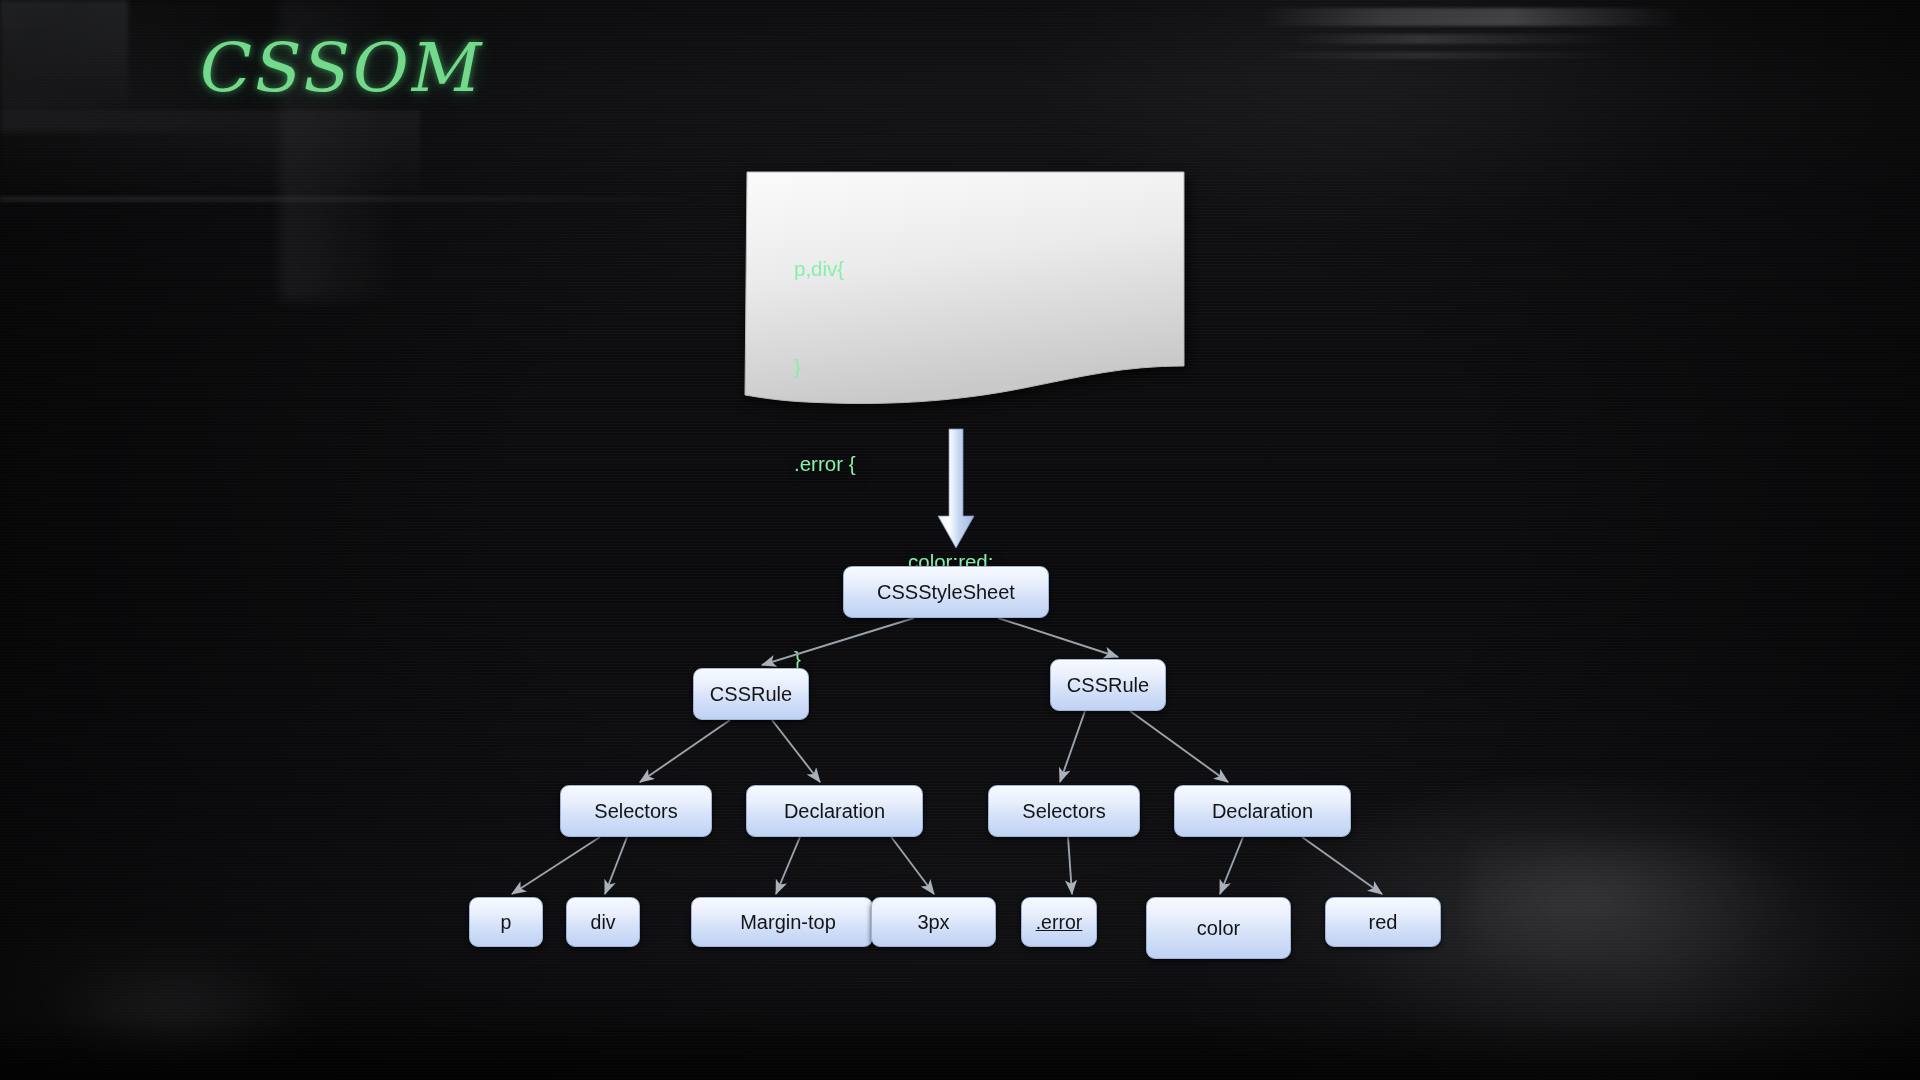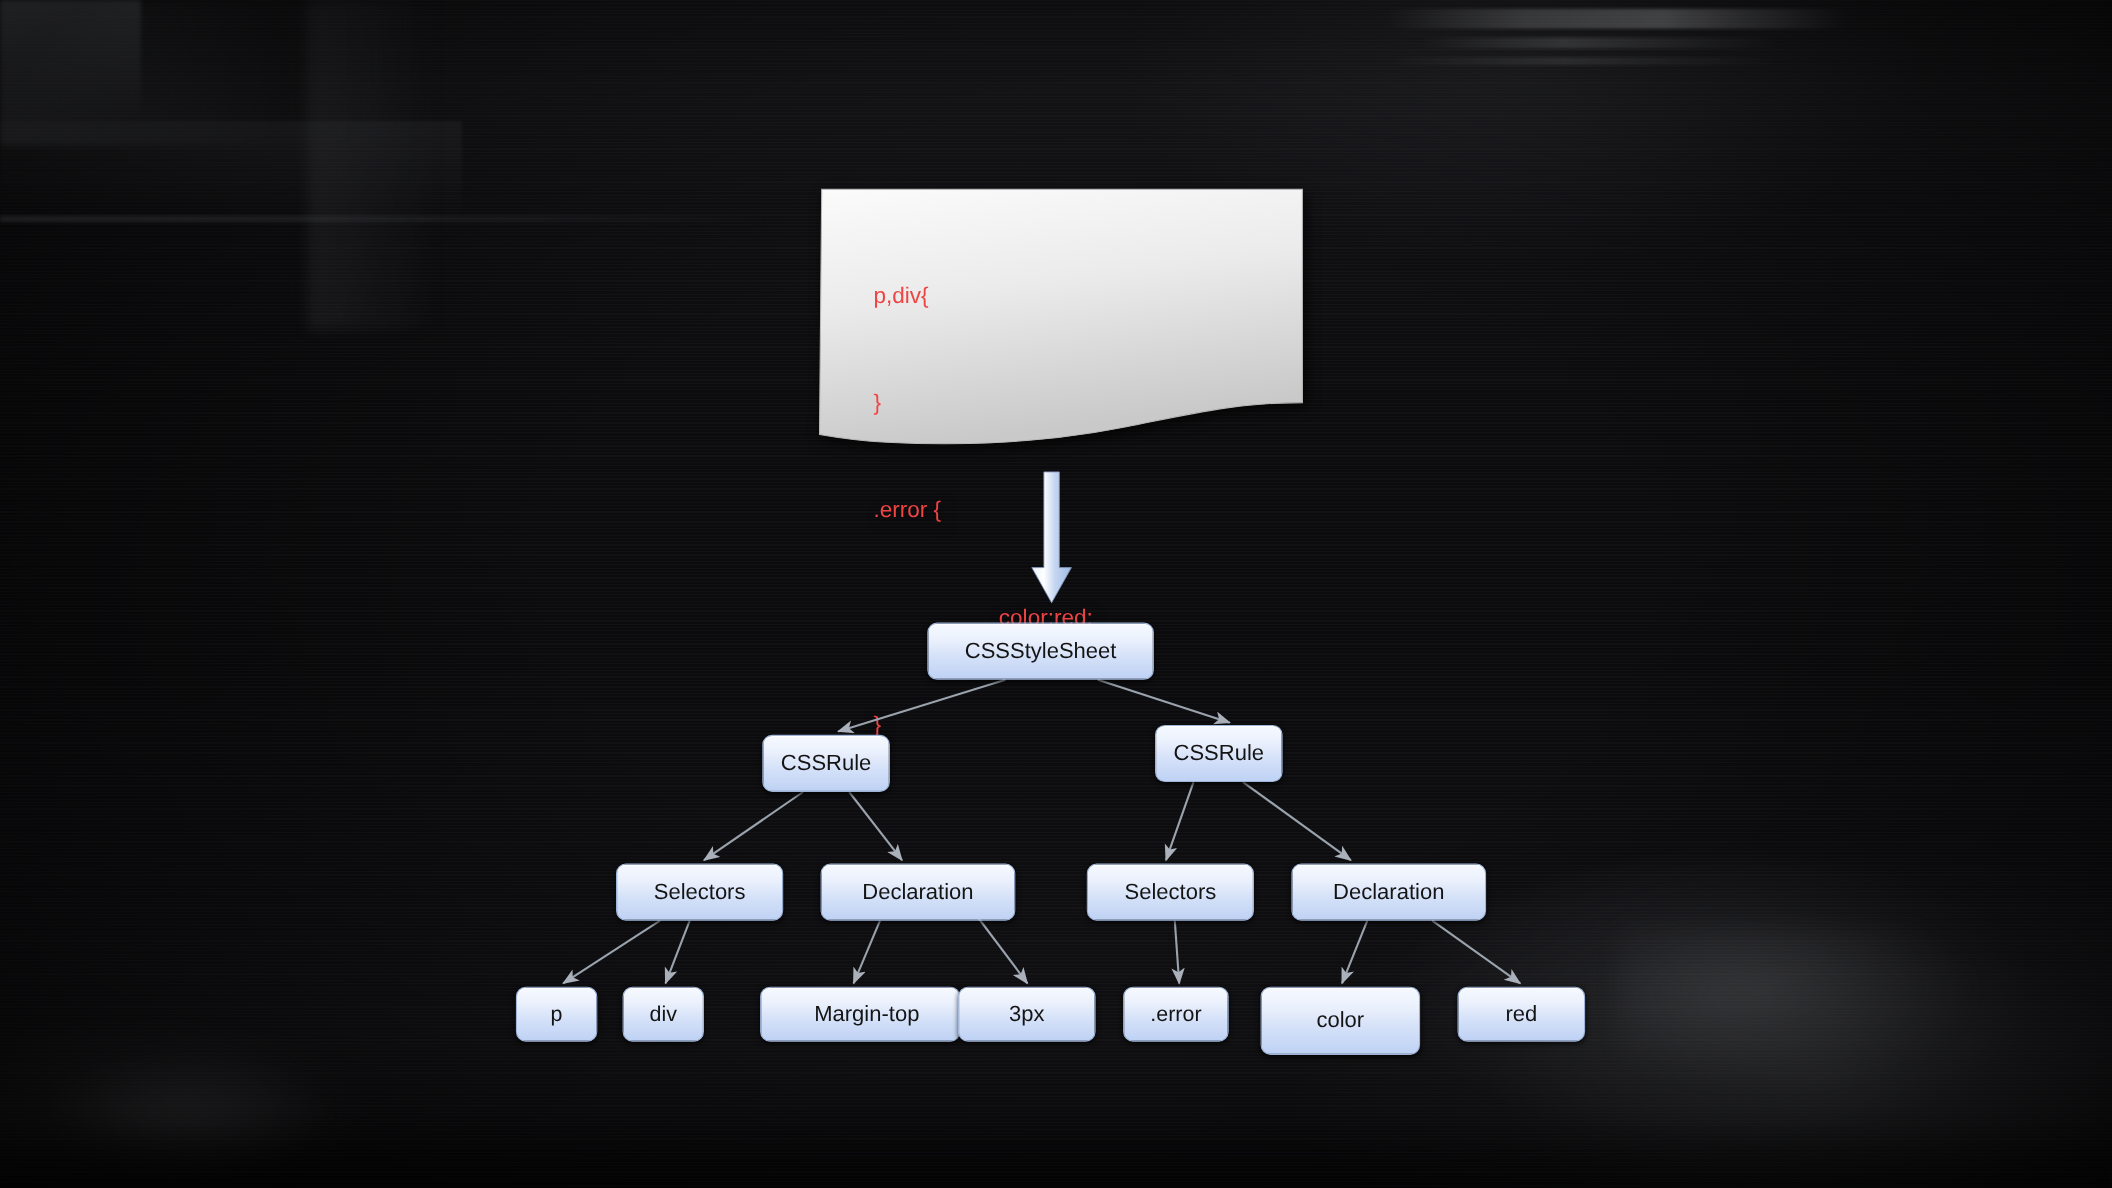--- a/index.html
+++ b/index.html
@@ -88,21 +88,21 @@
   }
   .paper-svg { position: absolute; inset: 0; width: 100%; height: 100%; }
   .code {
     position: absolute;
     left: 0; top: 0;
     width: 442px;
     padding: 18px 0 0 0;
     font-family: "Liberation Sans", sans-serif;
     font-size: 20.5px;
     line-height: 32.5px;
-    color: #ef4444;
+    color: #86efac;
     white-space: pre;
     user-select: none;
   }
   .code .ln { display: block; padding-left: 50px; }
   .code .ind { padding-left: 164px; }
 
   
   .down-arrow { position: absolute; left: 936px; top: 428px; width: 40px; height: 122px; }
 
   
@@ -142,20 +142,21 @@
   <div class="smear" style="left:1260px;top:52px;width:360px;height:7px;background:linear-gradient(90deg,rgba(255,255,255,0) 0%,rgba(170,172,176,0.22) 45%,rgba(255,255,255,0) 100%);"></div>
   <div class="smear" style="left:0;top:196px;width:700px;height:6px;background:linear-gradient(90deg,rgba(150,152,156,0.30) 0%,rgba(110,112,116,0.18) 55%,rgba(255,255,255,0) 100%);"></div>
   <div class="smear" style="left:0;top:110px;width:420px;height:90px;background:linear-gradient(180deg,rgba(90,92,96,0.22),rgba(0,0,0,0));"></div>
   <div class="smear" style="left:1470px;top:840px;width:330px;height:150px;background:radial-gradient(ellipse at 40% 40%,rgba(150,152,156,0.22),rgba(0,0,0,0) 70%);filter:blur(10px);"></div>
   <div class="smear" style="left:40px;top:955px;width:260px;height:110px;background:radial-gradient(ellipse at 50% 50%,rgba(140,142,146,0.20),rgba(0,0,0,0) 72%);filter:blur(9px);"></div>
   <div class="smear" style="left:0;top:1020px;width:1920px;height:60px;background:linear-gradient(180deg,rgba(0,0,0,0) 0%,rgba(0,0,0,0.55) 100%);"></div>
   <div class="smear" style="left:280px;top:0px;width:120px;height:300px;background:linear-gradient(90deg,rgba(120,122,126,0.18),rgba(0,0,0,0));filter:blur(6px);"></div>
   <div class="bg-bands"></div>
   <div class="bg-vignette"></div>
 
+  <div class="title">CSSOM</div>
 
   <div class="paper-wrap">
     <svg class="paper-svg" viewBox="0 0 442 240" preserveAspectRatio="none">
       <defs>
         <linearGradient id="paperGrad" x1="0" y1="0" x2="0.25" y2="1">
           <stop offset="0%" stop-color="#fbfbfb"></stop>
           <stop offset="45%" stop-color="#ebebeb"></stop>
           <stop offset="100%" stop-color="#c9c9c9"></stop>
         </linearGradient>
       </defs>
@@ -232,21 +233,21 @@
       </div>
       <div class="node small" style="left: 566px; top: 897px; width: 74px; height: 50px;">
         <span>div</span>
       </div>
       <div class="node" style="left: 691px; top: 897px; width: 182px; height: 50px; padding-left: 12px;">
         <span>Margin-top</span>
       </div>
       <div class="node" style="left: 871px; top: 897px; width: 125px; height: 50px;">
         <span>3px</span>
       </div>
-      <div class="node small" style="left: 1021px; top: 897px; width: 96px; height: 50px;">
+      <div class="node small" style="left: 1021px; top: 897px; width: 76px; height: 50px; text-decoration: underline;">
         <span>.error</span>
       </div>
       <div class="node" style="left: 1146px; top: 897px; width: 145px; height: 62px;">
         <span>color</span>
       </div>
       <div class="node" style="left: 1325px; top: 897px; width: 116px; height: 50px; text-align: right;">
         <span>red</span>
       </div>
     </div>
 

